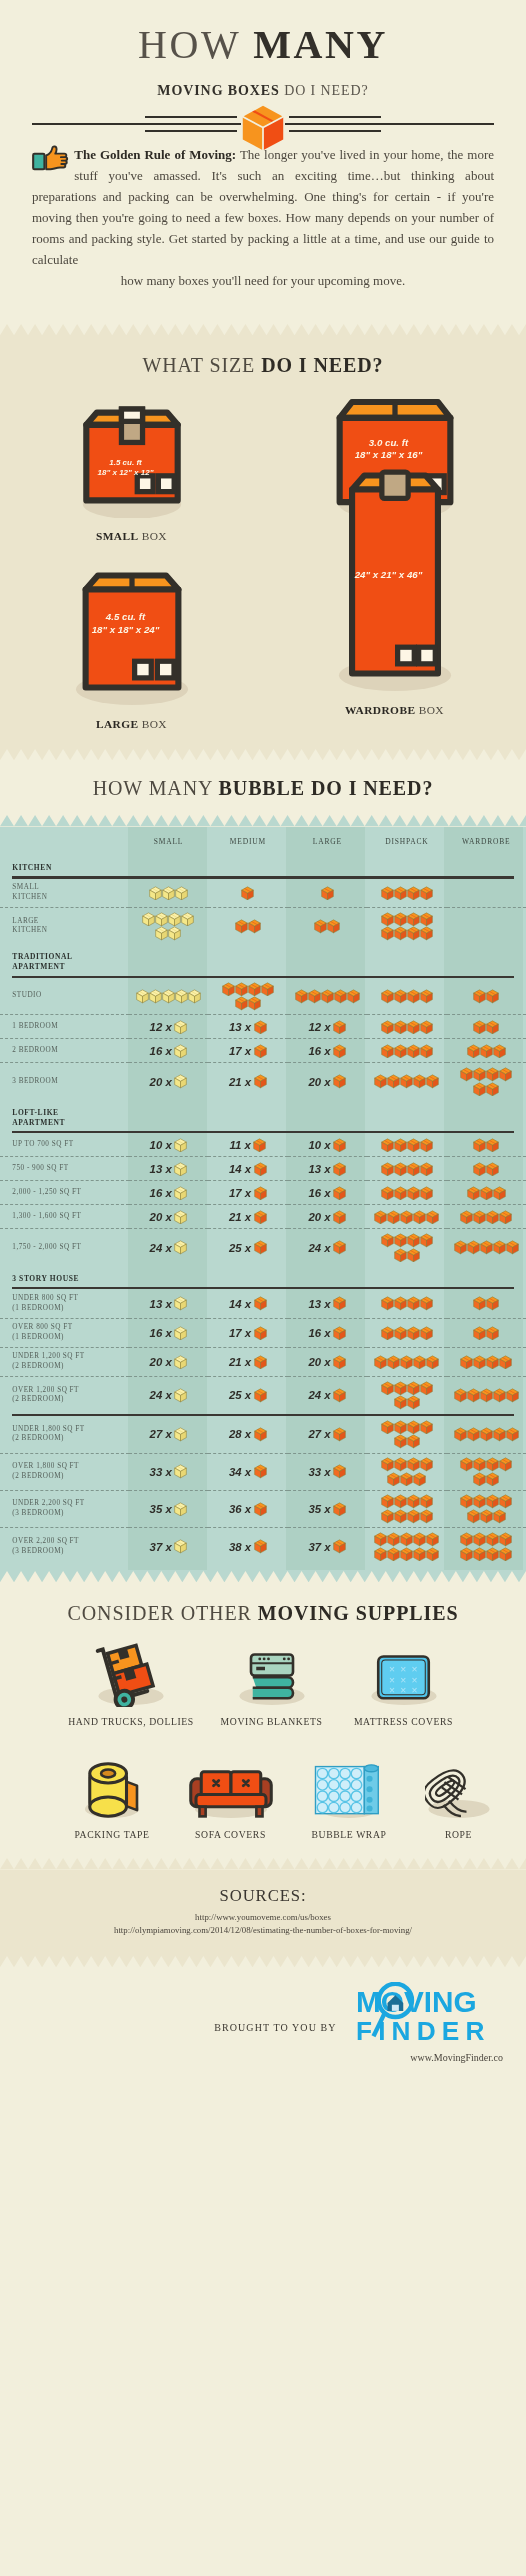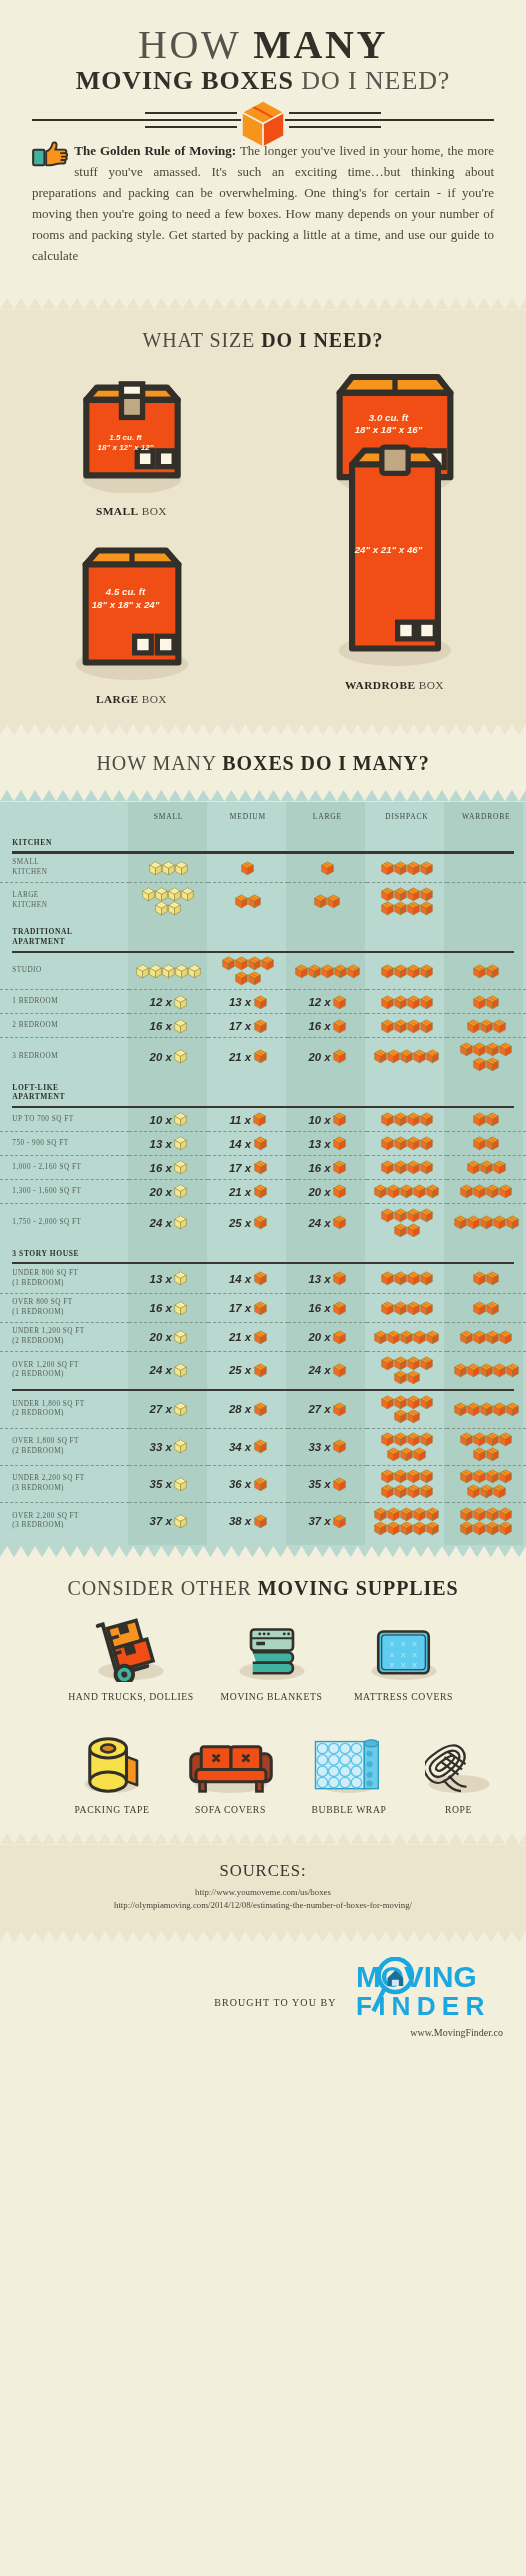--- a/index.html
+++ b/index.html
@@ -24,22 +24,22 @@
   .hero-line1 {
     font-size: 40px;
     letter-spacing: 2.6px;
     font-family: "Liberation Serif", serif;
     color: #3a3630;
     line-height: 1;
   }
   .hero-line1 .light { color: #57524a; }
   .hero-line1 .dark { font-weight: 700; color: #33302a; }
   .hero-line2 {
-    margin-top: 3px;
-    font-size: 26px;
+    margin-top: 19px;
+    font-size: 14px;
     letter-spacing: 0.9px;
     line-height: 1;
   }
   .hero-line2 .bold { font-weight: 700; color: #33302a; }
   .hero-line2 .thin { color: #5a554c; }
 
   .rule-wrap {
     position: relative;
     height: 32px;
     margin-top: 10.5px;
@@ -270,20 +270,21 @@
     </div>
 
     <div class="intro">
       <span class="thumb-icon">
         <svg width="37" height="26" viewBox="0 0 42 30">
           <rect x="1" y="10" width="13" height="18" rx="1.5" fill="#3fb3a0" stroke="#33302a" stroke-width="2.4"></rect>
           <path d="M16 28 V12 C16 12 22 10 23 4 C23.6 0.8 28 0.6 28 5 C28 7.5 26.5 10 26.5 10 L37 10 C40 10 40 14 37 14 L33 14 L38 14 C41 14 41 18 38 18 L34 18 L37.5 18 C40.5 18 40.5 22 37.5 22 L33.5 22 L36 22 C38.8 22 38.8 26 36 26 L32 26 C28 26 24 28 21 28 Z" fill="#f7941e" stroke="#33302a" stroke-width="2.2" stroke-linejoin="round"></path>
         </svg>
       </span>
       <span class="lead">The Golden Rule of Moving:</span><span> The longer you've lived in your home, the more stuff you've amassed. It's such an exciting time…but thinking about preparations and packing can be overwhelming. One thing's for certain - if you're moving then you're going to need a few boxes. How many depends on your number of rooms and packing style. Get started by packing a little at a time, and use our guide to calculate</span>
+      <span class="last-line">how many boxes you'll need for your upcoming move.</span>
     </div>
   </div>
 
   <svg class="zig" viewBox="0 0 600 14" preserveAspectRatio="none">
     <rect width="600" height="14" fill="#ebe5cd"></rect>
     <path d="M0,0 L600,0 L600,1 L592,14 L584,1 L576,14 L568,1 L560,14 L552,1 L544,14 L536,1 L528,14 L520,1 L512,14 L504,1 L496,14 L488,1 L480,14 L472,1 L464,14 L456,1 L448,14 L440,1 L432,14 L424,1 L416,14 L408,1 L400,14 L392,1 L384,14 L376,1 L368,14 L360,1 L352,14 L344,1 L336,14 L328,1 L320,14 L312,1 L304,14 L296,1 L288,14 L280,1 L272,14 L264,1 L256,14 L248,1 L240,14 L232,1 L224,14 L216,1 L208,14 L200,1 L192,14 L184,1 L176,14 L168,1 L160,14 L152,1 L144,14 L136,1 L128,14 L120,1 L112,14 L104,1 L96,14 L88,1 L80,14 L72,1 L64,14 L56,1 L48,14 L40,1 L32,14 L24,1 L16,14 L8,1 L0,14 Z" fill="#f2efdc"></path>
   </svg>
 
   <div class="sec-size">
     <div class="sec-title">
@@ -381,21 +382,21 @@
   </div>
 
   <svg class="zig" viewBox="0 0 600 14" preserveAspectRatio="none">
     <rect width="600" height="14" fill="#f2efdc"></rect>
     <path d="M0,0 L600,0 L600,1 L592,14 L584,1 L576,14 L568,1 L560,14 L552,1 L544,14 L536,1 L528,14 L520,1 L512,14 L504,1 L496,14 L488,1 L480,14 L472,1 L464,14 L456,1 L448,14 L440,1 L432,14 L424,1 L416,14 L408,1 L400,14 L392,1 L384,14 L376,1 L368,14 L360,1 L352,14 L344,1 L336,14 L328,1 L320,14 L312,1 L304,14 L296,1 L288,14 L280,1 L272,14 L264,1 L256,14 L248,1 L240,14 L232,1 L224,14 L216,1 L208,14 L200,1 L192,14 L184,1 L176,14 L168,1 L160,14 L152,1 L144,14 L136,1 L128,14 L120,1 L112,14 L104,1 L96,14 L88,1 L80,14 L72,1 L64,14 L56,1 L48,14 L40,1 L32,14 L24,1 L16,14 L8,1 L0,14 Z" fill="#ebe5cd"></path>
   </svg>
 
   <div class="sec-table-head">
     <div class="sec-title" style="margin-bottom:0;">
       <span class="thin">HOW MANY</span>
-      <span class="bold">BOXES DO I MANY?</span>
+      <span class="bold">BUBBLE DO I NEED?</span>
     </div>
   </div>
 
   <svg class="zig" viewBox="0 0 600 14" preserveAspectRatio="none">
     <rect width="600" height="14" fill="#b9d8cf"></rect>
     <path d="M0,0 L600,0 L600,1 L592,14 L584,1 L576,14 L568,1 L560,14 L552,1 L544,14 L536,1 L528,14 L520,1 L512,14 L504,1 L496,14 L488,1 L480,14 L472,1 L464,14 L456,1 L448,14 L440,1 L432,14 L424,1 L416,14 L408,1 L400,14 L392,1 L384,14 L376,1 L368,14 L360,1 L352,14 L344,1 L336,14 L328,1 L320,14 L312,1 L304,14 L296,1 L288,14 L280,1 L272,14 L264,1 L256,14 L248,1 L240,14 L232,1 L224,14 L216,1 L208,14 L200,1 L192,14 L184,1 L176,14 L168,1 L160,14 L152,1 L144,14 L136,1 L128,14 L120,1 L112,14 L104,1 L96,14 L88,1 L80,14 L72,1 L64,14 L56,1 L48,14 L40,1 L32,14 L24,1 L16,14 L8,1 L0,14 Z" fill="#f2efdc"></path>
   </svg>
 
   <div class="sec-table">
     <div class="col-stripe" style="left:128px; width:79px;"></div>
@@ -1407,21 +1408,21 @@
                     <polygon points="10,1 19,6 10,11 1,6" fill="#f7941e" stroke="#8a7a30" stroke-width="0.8"></polygon>
                     <polygon points="1,6 10,11 10,21 1,16" fill="#f26b21" stroke="#8a7a30" stroke-width="0.8"></polygon>
                     <polygon points="19,6 10,11 10,21 19,16" fill="#e3561a" stroke="#8a7a30" stroke-width="0.8"></polygon>
                     <line x1="5.5" y1="3.5" x2="14.5" y2="8.5" stroke="#e3561a" stroke-width="0.9"></line>
                   </svg>
                 </span>
               </span>
             </td>
           </tr>
           <tr class=" dashed">
-            <td class="rowlabel" style="white-space:pre-line">1,000 - 2,160 SQ FT</td>
+            <td class="rowlabel" style="white-space:pre-line">2,000 - 1,250 SQ FT</td>
             <td class="cell"><span class="numcell">
                 <span>16 x</span>
                 <span>
                   <svg width="13" height="14.7" viewBox="0 0 20 22" style="display:block">
                     <polygon points="10,1 19,6 10,11 1,6" fill="#faf0a8" stroke="#8a7a30" stroke-width="0.8"></polygon>
                     <polygon points="1,6 10,11 10,21 1,16" fill="#f4e789" stroke="#8a7a30" stroke-width="0.8"></polygon>
                     <polygon points="19,6 10,11 10,21 19,16" fill="#e8d774" stroke="#8a7a30" stroke-width="0.8"></polygon>
                     <line x1="5.5" y1="3.5" x2="14.5" y2="8.5" stroke="#e8d774" stroke-width="0.9"></line>
                   </svg>
                 </span>

